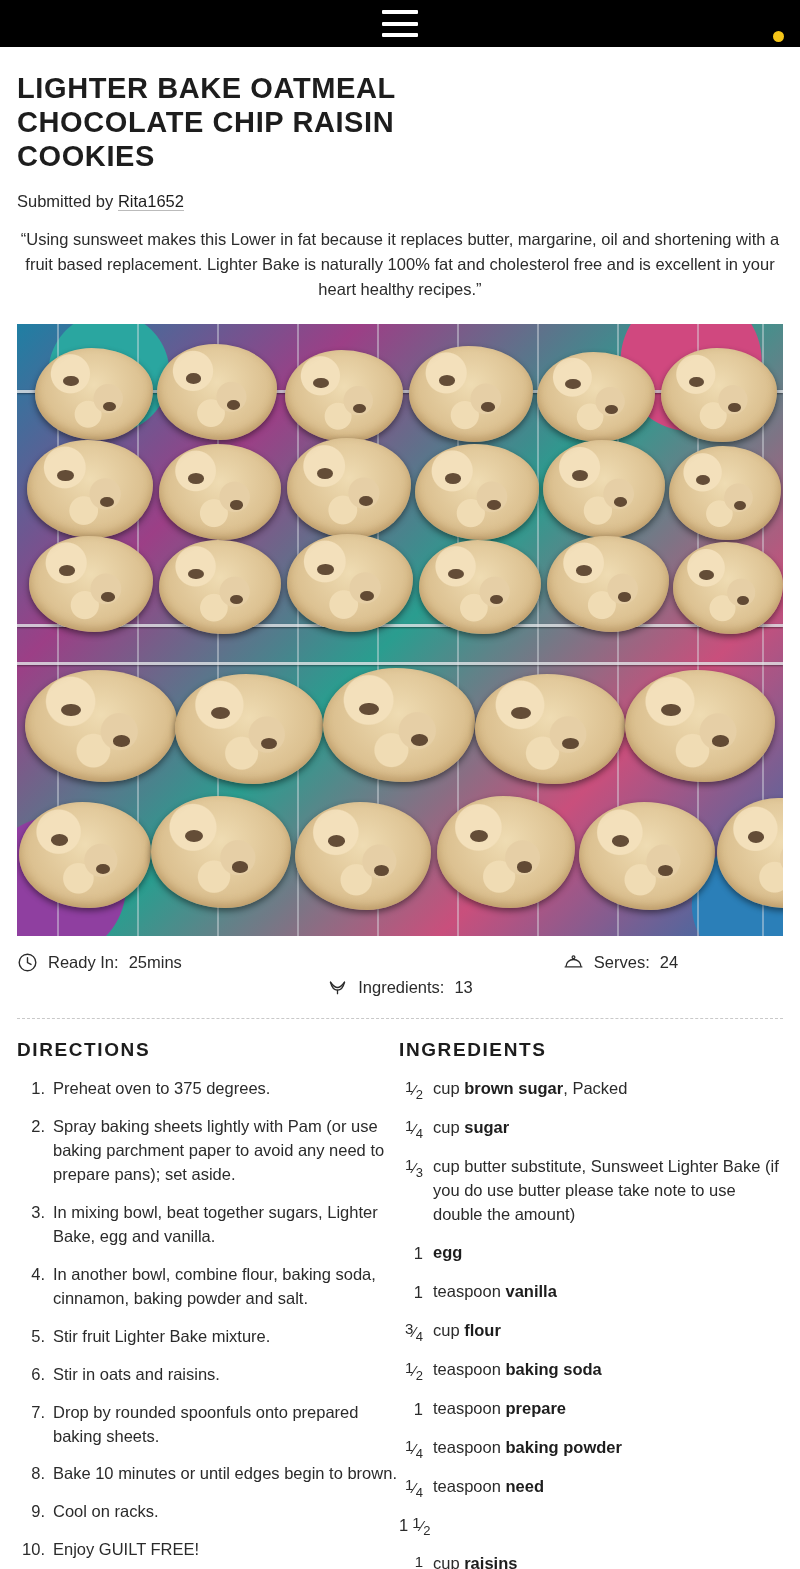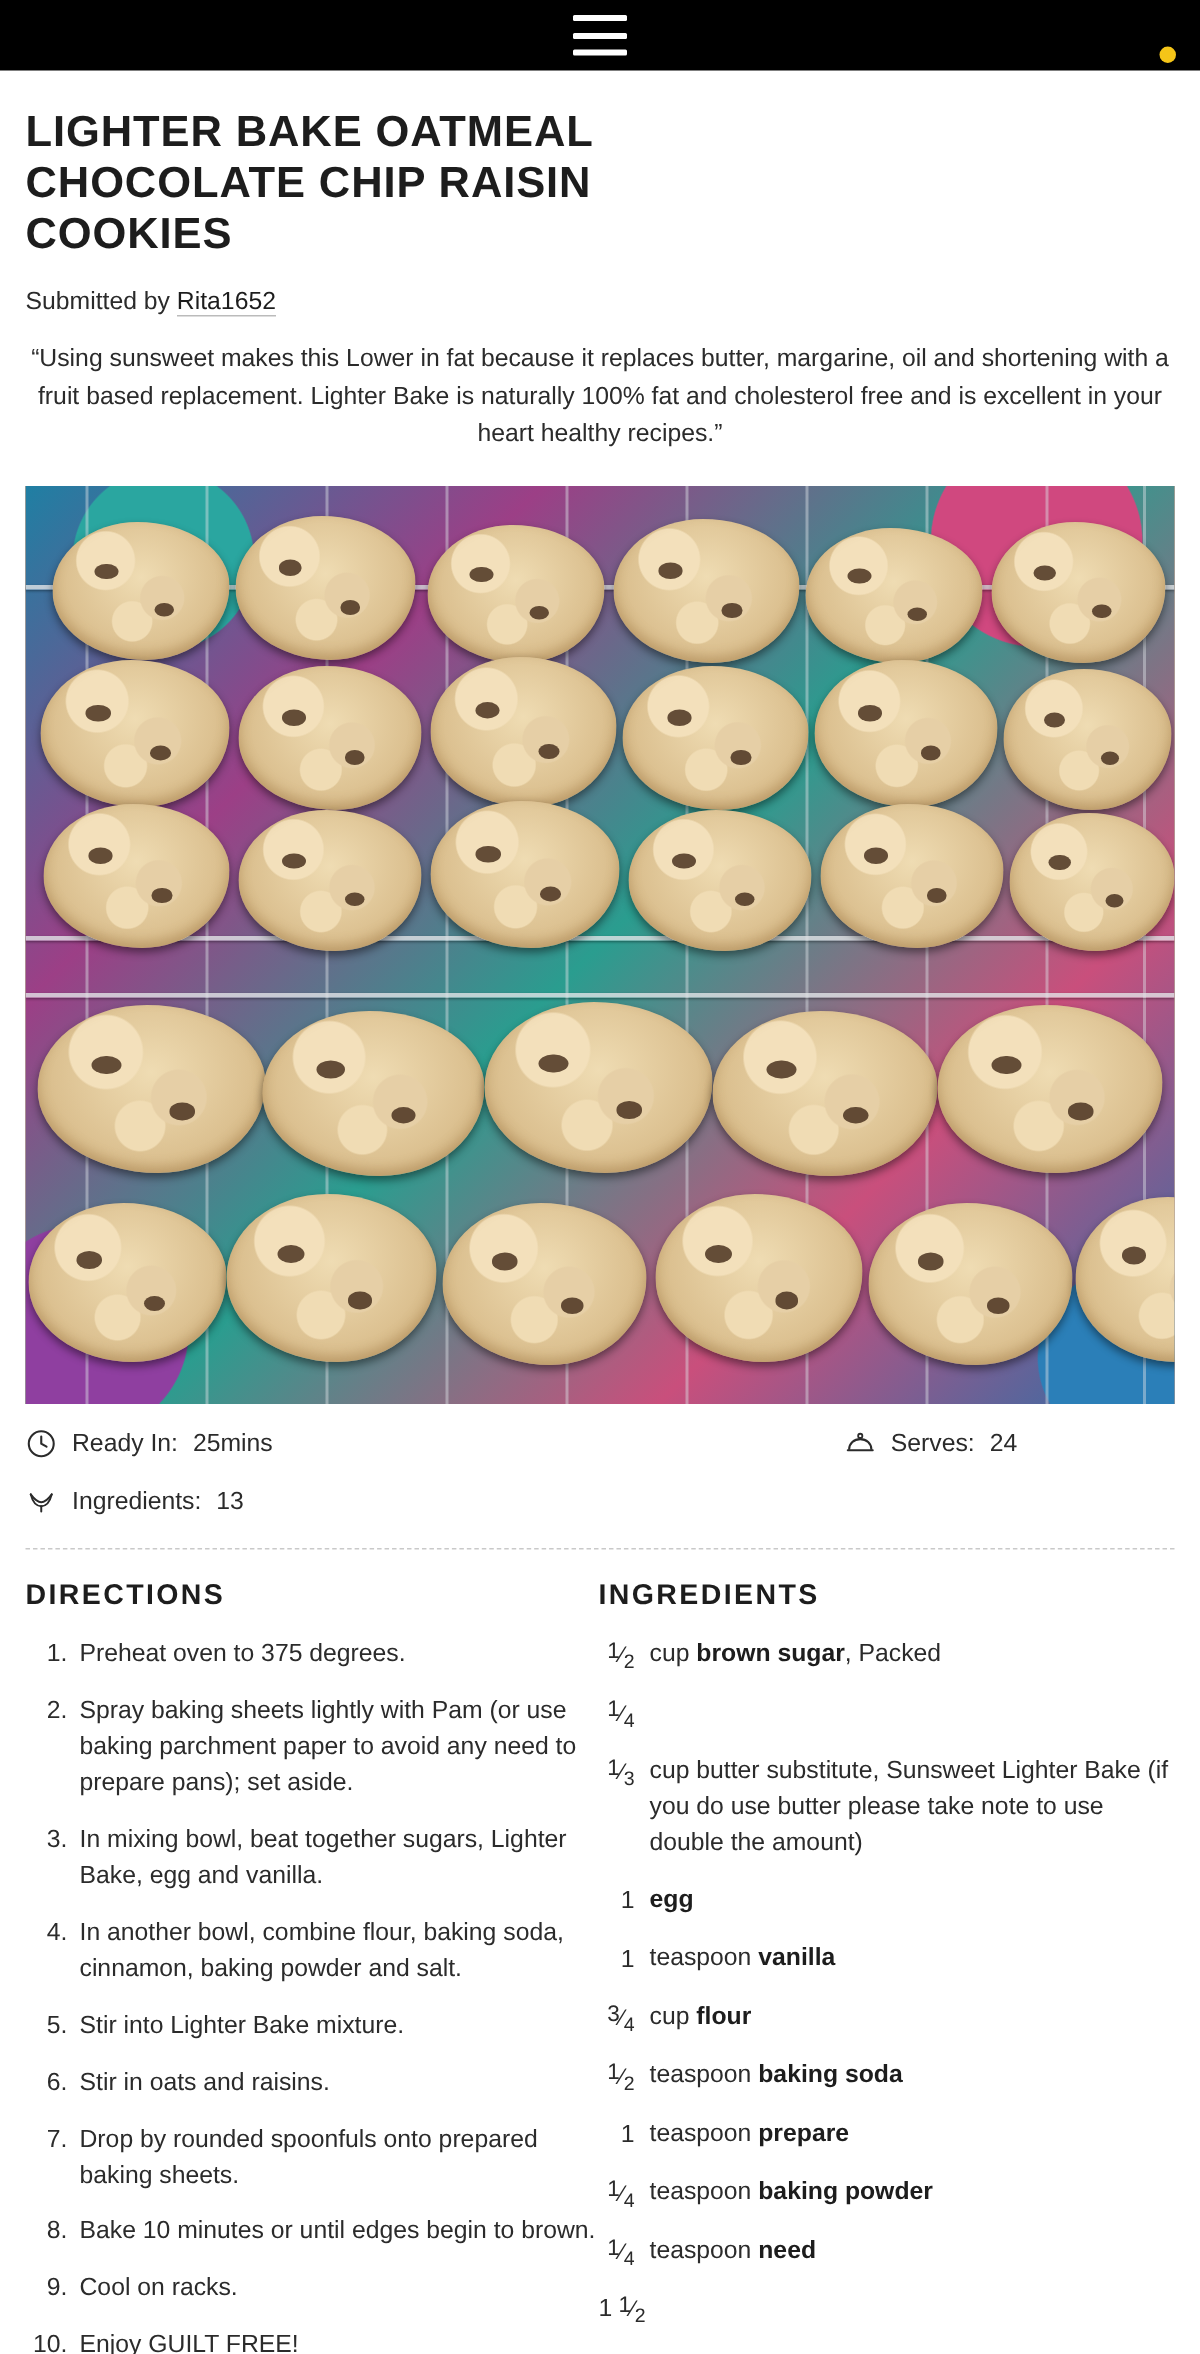--- a/index.html
+++ b/index.html
@@ -148,21 +148,21 @@
     margin-top: 16px;
     font-size: 16.5px;
     color: #2b2b2b;
   }
   .meta-item {
     display: flex;
     align-items: center;
     gap: 10px;
   }
   .meta-item.serves { margin-left: 381px; }
-  .meta-row2 { margin-top: 18px; }
+  .meta-row2 { margin-top: 4px; justify-content: center; }
   .meta .val { font-weight: normal; }
   .icon-sm { width: 21px; height: 21px; flex: 0 0 21px; }
 
   .divider {
     margin-top: 20px;
     border-bottom: 1px dashed #c9c9c9;
     width: 766px;
   }
 
   
@@ -353,38 +353,39 @@
 
     <div class="columns">
 
       <div class="col-directions">
         <h2 class="section-title">DIRECTIONS</h2>
         <ol class="directions" id="directions-list">
             <li><span>Preheat oven to 375 degrees.</span></li>
             <li><span>Spray baking sheets lightly with Pam (or use baking parchment paper to avoid any need to prepare pans); set aside.</span></li>
             <li><span>In mixing bowl, beat together sugars, Lighter Bake, egg and vanilla.</span></li>
             <li><span>In another bowl, combine flour, baking soda, cinnamon, baking powder and salt.</span></li>
-            <li><span>Stir into Lighter Bake mixture.</span></li>
+            <li><span>Stir fruit Lighter Bake mixture.</span></li>
             <li><span>Stir in oats and raisins.</span></li>
             <li><span>Drop by rounded spoonfuls onto prepared baking sheets.</span></li>
             <li><span>Bake 10 minutes or until edges begin to brown.</span></li>
             <li><span>Cool on racks.</span></li>
             <li><span>Enjoy GUILT FREE!</span></li>
           </ol>
       </div>
 
       <div class="col-ingredients">
         <h2 class="section-title">INGREDIENTS</h2>
         <ul class="ingredients" id="ingredients-list">
             <li>
               <span class="amount"><span class="frac"><span class="num">1</span><span class="sl">⁄</span><span class="den">2</span></span></span>
               <span class="ing-text"><span>cup</span> <b>brown sugar</b><span>, Packed</span></span>
             </li>
             <li>
               <span class="amount"><span class="frac"><span class="num">1</span><span class="sl">⁄</span><span class="den">4</span></span></span>
+              <span class="ing-text"><span>cup</span> <b>sugar</b></span>
             </li>
             <li>
               <span class="amount"><span class="frac"><span class="num">1</span><span class="sl">⁄</span><span class="den">3</span></span></span>
               <span class="ing-text"><span>cup</span> <span>butter substitute, Sunsweet Lighter Bake (if you do use butter please take note to use double the amount)</span></span>
             </li>
             <li>
               <span class="amount"><span>1</span></span>
               <span class="ing-text"><b>egg</b></span>
             </li>
             <li>

